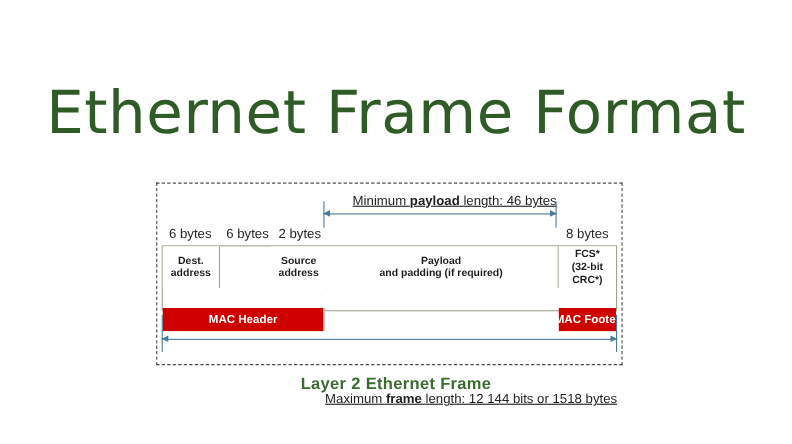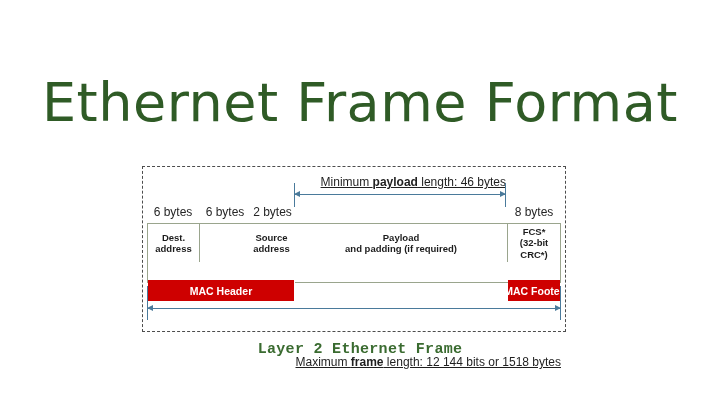--- a/index.html
+++ b/index.html
@@ -150,21 +150,20 @@
     position: absolute;
     left: 0;
     top: 341px;
     width: 720px;
     text-align: center;
     font-size: 15px;
     font-weight: bold;
     color: #3a6b30;
     letter-spacing: 0.3px;
     white-space: nowrap;
-    font-family: Liberation Mono, monospace;
   }
 </style>
 </head>
 <body>
 
 <div id="page-title">Ethernet Frame Format</div>
 
 <div id="diagram">
 
   <div id="dashed-border"></div>

